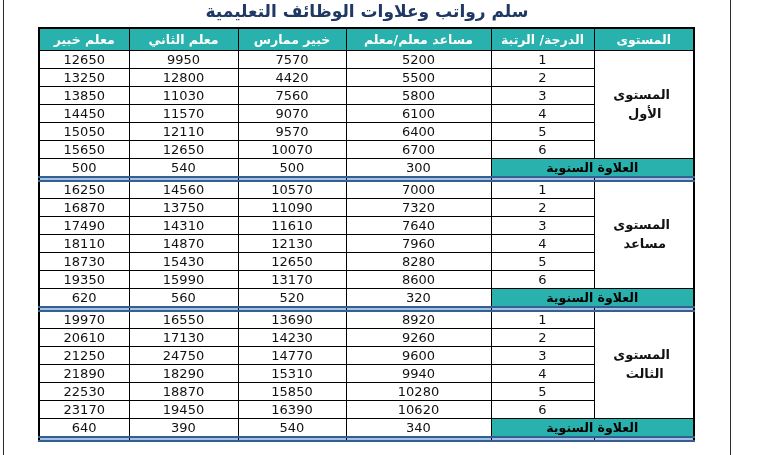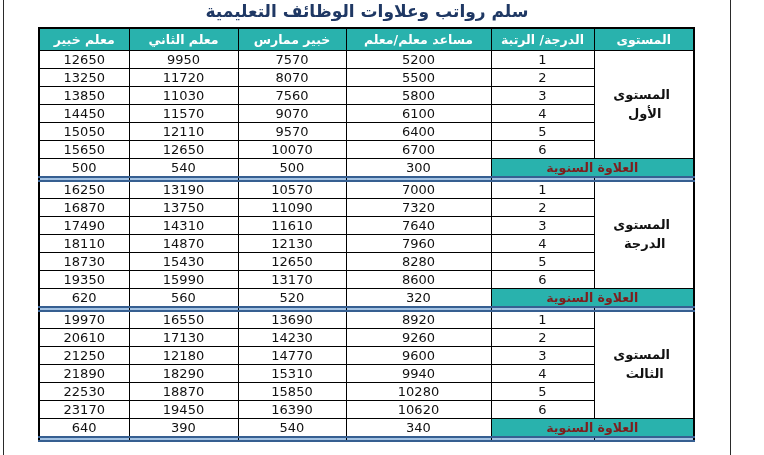--- a/index.html
+++ b/index.html
@@ -33,21 +33,21 @@
   tr.data td, tr.allow td.num{
     font-size:13px;color:#111;background:#ffffff;
   }
   td.level{
     background:#d9d9d9;color:#3d3d3d;font-weight:bold;
     font-size:13.5px;line-height:1.45;white-space:normal !important;
     padding:0 24px !important;
   }
   tr.allow{height:18px;}
   td.allowl{
-    background:#29b2ad;color:#7f1d1d;font-weight:bold;font-size:12.5px;
+    background:#29b2ad;color:#000000;font-weight:bold;font-size:12.5px;
   }
   tr.sep td{
     height:2px;background:#a3c2e3;
     border-top:2px solid #365f91;border-bottom:2px solid #365f91;
   }
 </style>
 </head>
 <body>
 
 <div class="pline pline-left"></div>
@@ -79,22 +79,22 @@
     <td class="level" rowspan="6">المستوى الأول</td>
     <td>1</td>
     <td>5200</td>
     <td>7570</td>
     <td>9950</td>
     <td>12650</td>
   </tr>
   <tr class="data">
     <td>2</td>
     <td>5500</td>
-    <td>8070</td>
-    <td>11720</td>
+    <td>4420</td>
+    <td>12800</td>
     <td>13250</td>
   </tr>
   <tr class="data">
     <td>3</td>
     <td>5800</td>
     <td>7560</td>
     <td>11030</td>
     <td>13850</td>
   </tr>
   <tr class="data">
@@ -128,25 +128,25 @@
   <tr class="sep">
     <td></td>
         <td></td>
         <td></td>
     <td></td>
         <td></td>
         <td></td>
   </tr>
 
   <tr class="data">
-    <td class="level" rowspan="6">المستوى الدرجة</td>
+    <td class="level" rowspan="6">المستوى مساعد</td>
     <td>1</td>
     <td>7000</td>
     <td>10570</td>
-    <td>13190</td>
+    <td>14560</td>
     <td>16250</td>
   </tr>
   <tr class="data">
     <td>2</td>
     <td>7320</td>
     <td>11090</td>
     <td>13750</td>
     <td>16870</td>
   </tr>
   <tr class="data">
@@ -205,21 +205,21 @@
     <td>2</td>
     <td>9260</td>
     <td>14230</td>
     <td>17130</td>
     <td>20610</td>
   </tr>
   <tr class="data">
     <td>3</td>
     <td>9600</td>
     <td>14770</td>
-    <td>12180</td>
+    <td>24750</td>
     <td>21250</td>
   </tr>
   <tr class="data">
     <td>4</td>
     <td>9940</td>
     <td>15310</td>
     <td>18290</td>
     <td>21890</td>
   </tr>
   <tr class="data">

